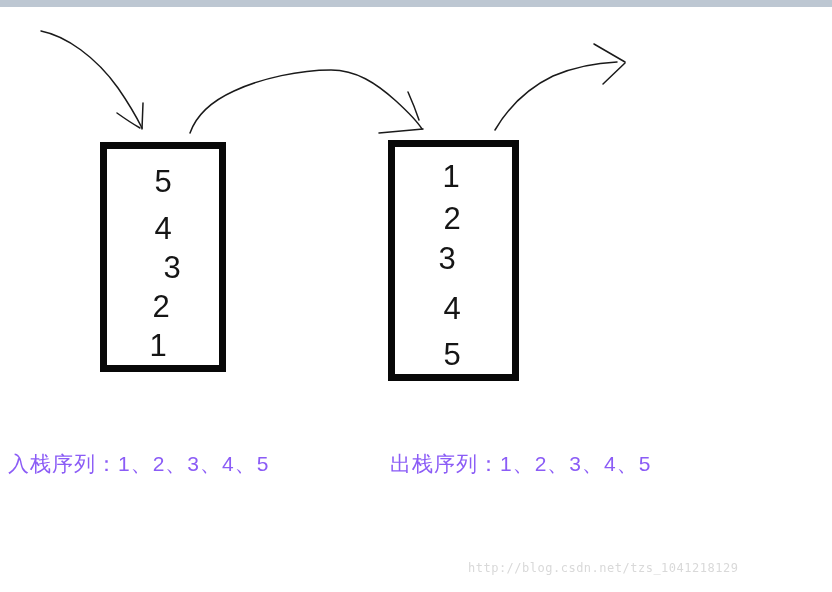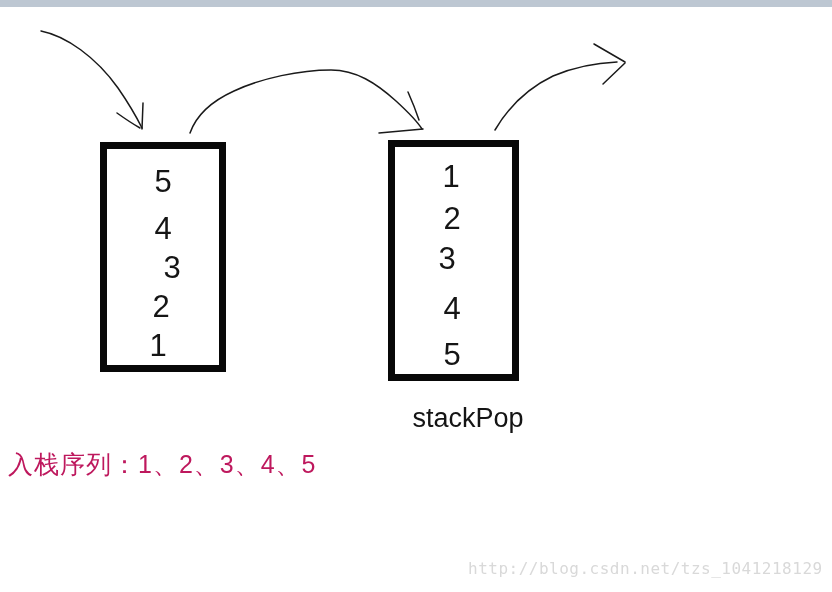--- a/index.html
+++ b/index.html
@@ -47,34 +47,34 @@
     transform: translate(-50%, -50%);
     font-size: 27px;
     color: #141414;
     white-space: nowrap;
   }
   #push-label { left: 155px; top: 411px; }
   #pop-label  { left: 468px; top: 418px; }
   .seq-text {
     position: absolute;
     transform: translateY(-50%);
-    font-size: 25px;
-    color: #be185d;
+    font-size: 21px;
+    color: #8b5cf6;
     letter-spacing: 1px;
     white-space: nowrap;
   }
   #push-seq { left: 8px;   top: 464px; }
   #pop-seq  { left: 390px; top: 464px; }
   .watermark {
     position: absolute;
     left: 468px;
     top: 568px;
     transform: translateY(-50%);
     font-family: "DejaVu Sans Mono", "Liberation Mono", monospace;
-    font-size: 16px;
+    font-size: 12px;
     color: #d9d9d9;
     letter-spacing: 0.5px;
     white-space: nowrap;
   }
 </style>
 </head>
 <body>
 
 <div id="canvas">
 
@@ -110,19 +110,19 @@
   <span class="num" style="left:161px; top:306px;">2</span>
   <span class="num" style="left:158px; top:345px;">1</span>
 
   <div class="stack-box" id="pop-box"></div>
   <span class="num" style="left:451px; top:176px;">1</span>
   <span class="num" style="left:452px; top:218px;">2</span>
   <span class="num" style="left:447px; top:258px;">3</span>
   <span class="num" style="left:452px; top:308px;">4</span>
   <span class="num" style="left:452px; top:354px;">5</span>
 
-  <div class="stack-label" id="pop-label">stackPop</div>
 
   <div class="seq-text" id="push-seq">入栈序列：1、2、3、4、5</div>
+  <div class="seq-text" id="pop-seq">出栈序列：1、2、3、4、5</div>
 
   <div class="watermark">http://blog.csdn.net/tzs_1041218129</div>
 
 </div>
 
 </body></html>

